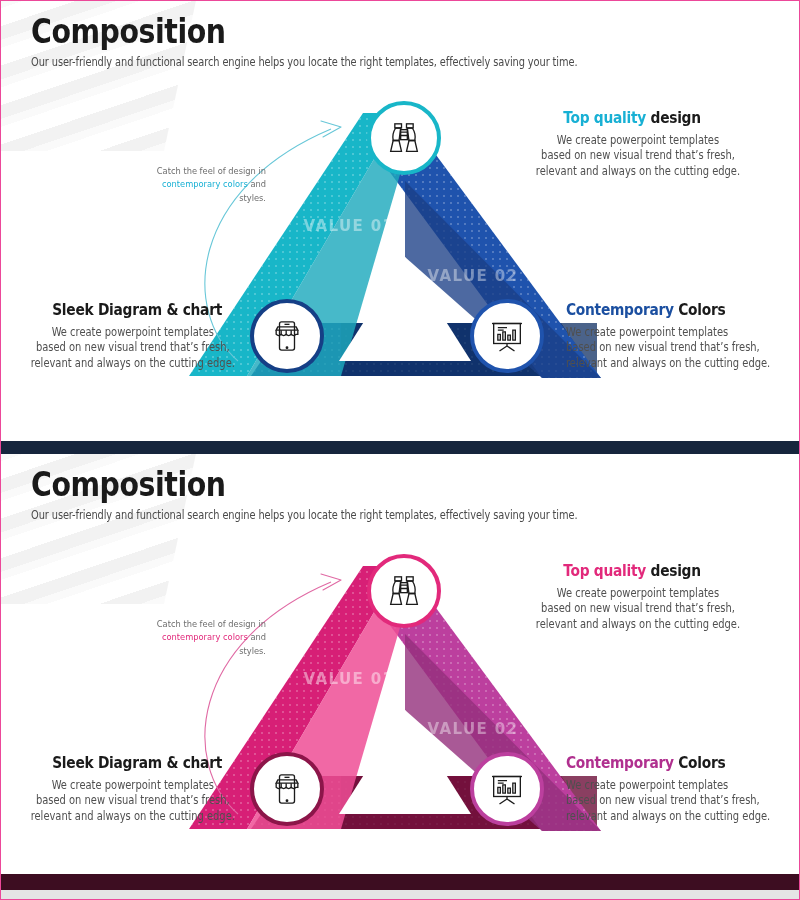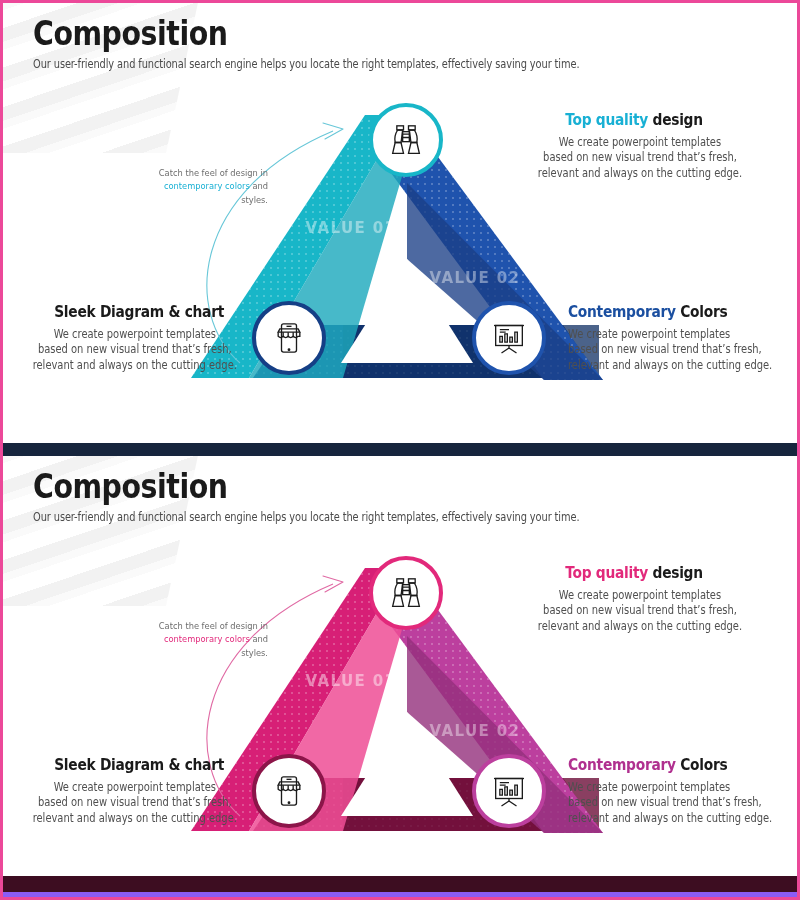--- a/index.html
+++ b/index.html
@@ -9,22 +9,22 @@
     height: 900px;
     background: #ffffff;
     font-family: "DejaVu Sans Condensed", "Liberation Sans", sans-serif;
   }
 
   .page {
     position: relative;
     width: 800px;
     height: 900px;
     overflow: hidden;
-    background: #8b5cf6;
-    border: 3px solid #ec4899;
+    background: #e5e5e5;
+    border: 1px solid #ec4899;
   }
 
   
   .panel {
     position: absolute;
     left: 0;
     width: 800px;
     background: #ffffff;
     overflow: hidden;
   }

